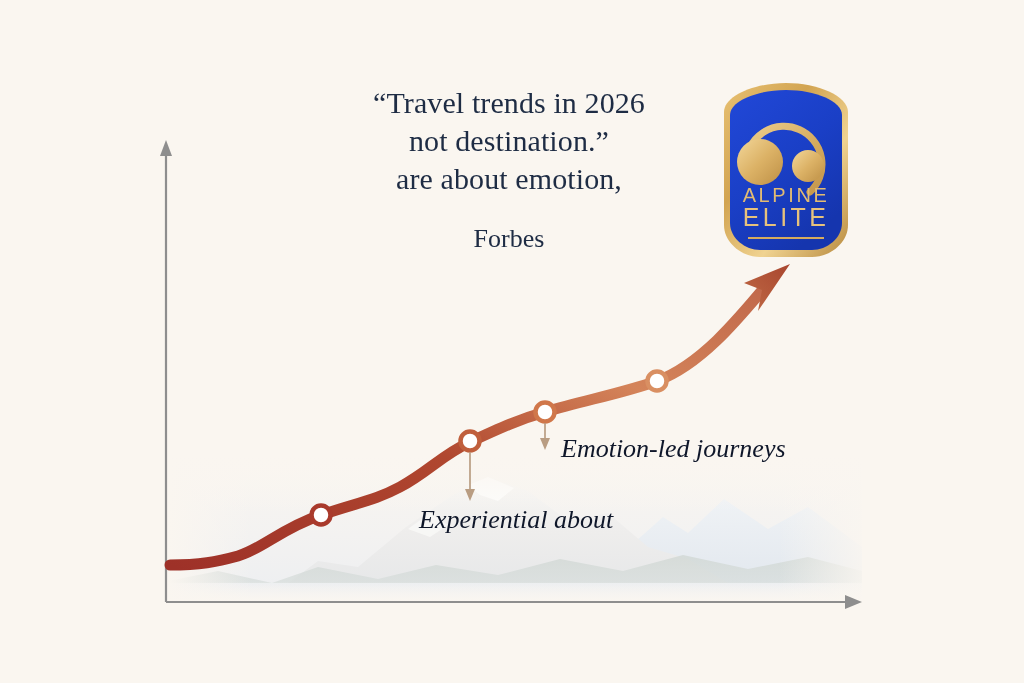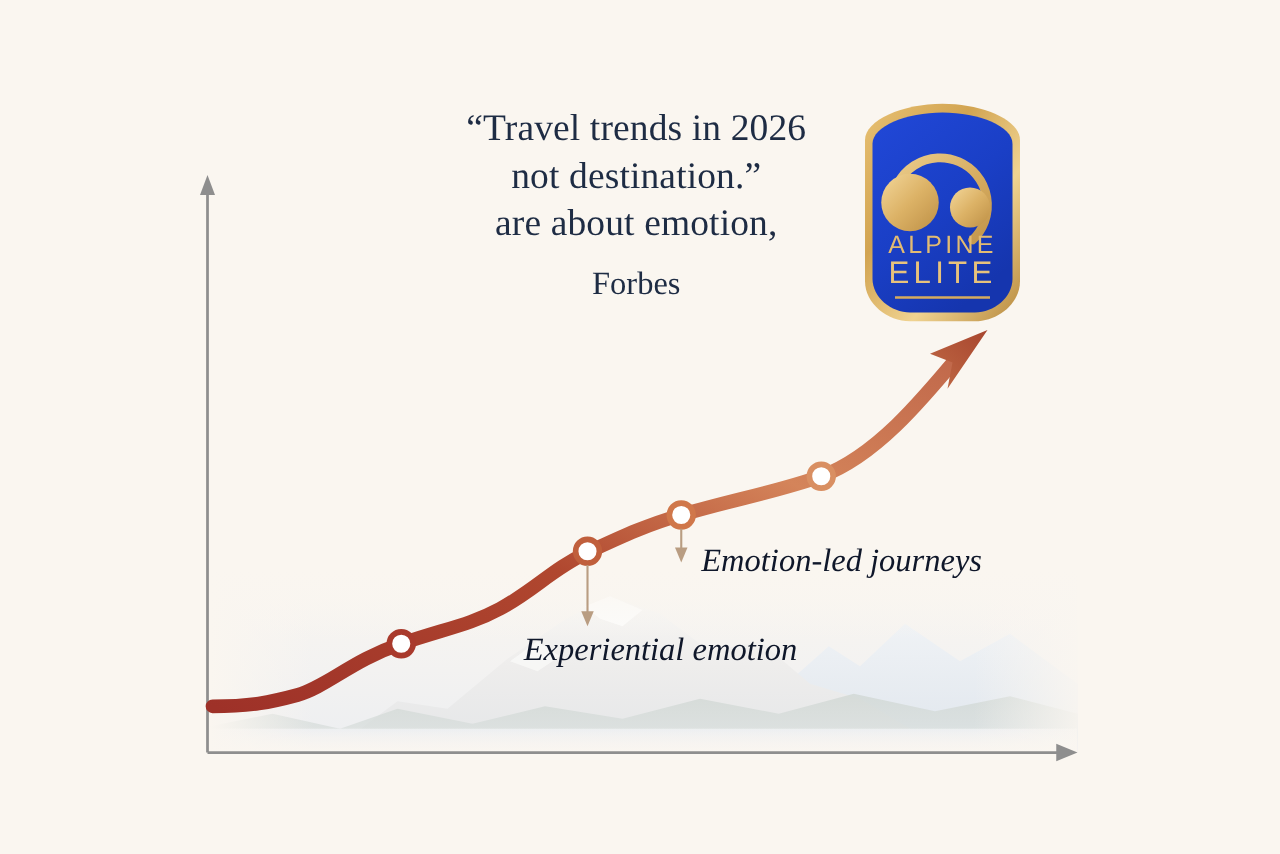--- a/index.html
+++ b/index.html
@@ -56,40 +56,40 @@
     font-family: "Liberation Serif", serif;
     font-size: 30px;
     line-height: 38px;
     letter-spacing: 0.1px;
     white-space: nowrap;
   }
   .quote-source {
     font-family: "Liberation Serif", serif;
     font-size: 26px;
     line-height: 34px;
-    margin-top: 12px;
+    margin-top: 24px;
     color: #1e2c44;
   }
 
   
   .annot {
     position: absolute;
     font-family: "Liberation Serif", serif;
     font-style: italic;
     font-size: 26px;
     color: #0f172a;
     white-space: nowrap;
   }
   .annot-experiential { left: 419px; top: 505px; }
   .annot-emotion      { left: 561px; top: 434px; }
 
   
   .logo-badge {
     position: absolute;
-    left: 684px;
+    left: 716px;
     top: 72px;
     width: 140px;
     height: 192px;
   }
 </style>
 </head>
 <body>
 
 <div id="stage">
 
@@ -202,21 +202,21 @@
     </g>
   </svg>
 
   <div class="quote-block">
     <div class="quote-line">“Travel trends in 2026</div>
     <div class="quote-line">not destination.”</div>
     <div class="quote-line">are about emotion,</div>
     <div class="quote-source">Forbes</div>
   </div>
 
-  <div class="annot annot-experiential">Experiential emotion</div>
+  <div class="annot annot-experiential">Experiential about</div>
   <div class="annot annot-emotion">Emotion-led journeys</div>
 
   <div class="logo-badge">
     <svg width="140" height="192" viewBox="0 0 140 192">
       <defs>
         <linearGradient id="goldBorder" x1="0" y1="0" x2="1" y2="1">
           <stop offset="0%" stop-color="#e8c173"></stop>
           <stop offset="35%" stop-color="#d2a451"></stop>
           <stop offset="65%" stop-color="#f0d391"></stop>
           <stop offset="100%" stop-color="#b88a3e"></stop>

